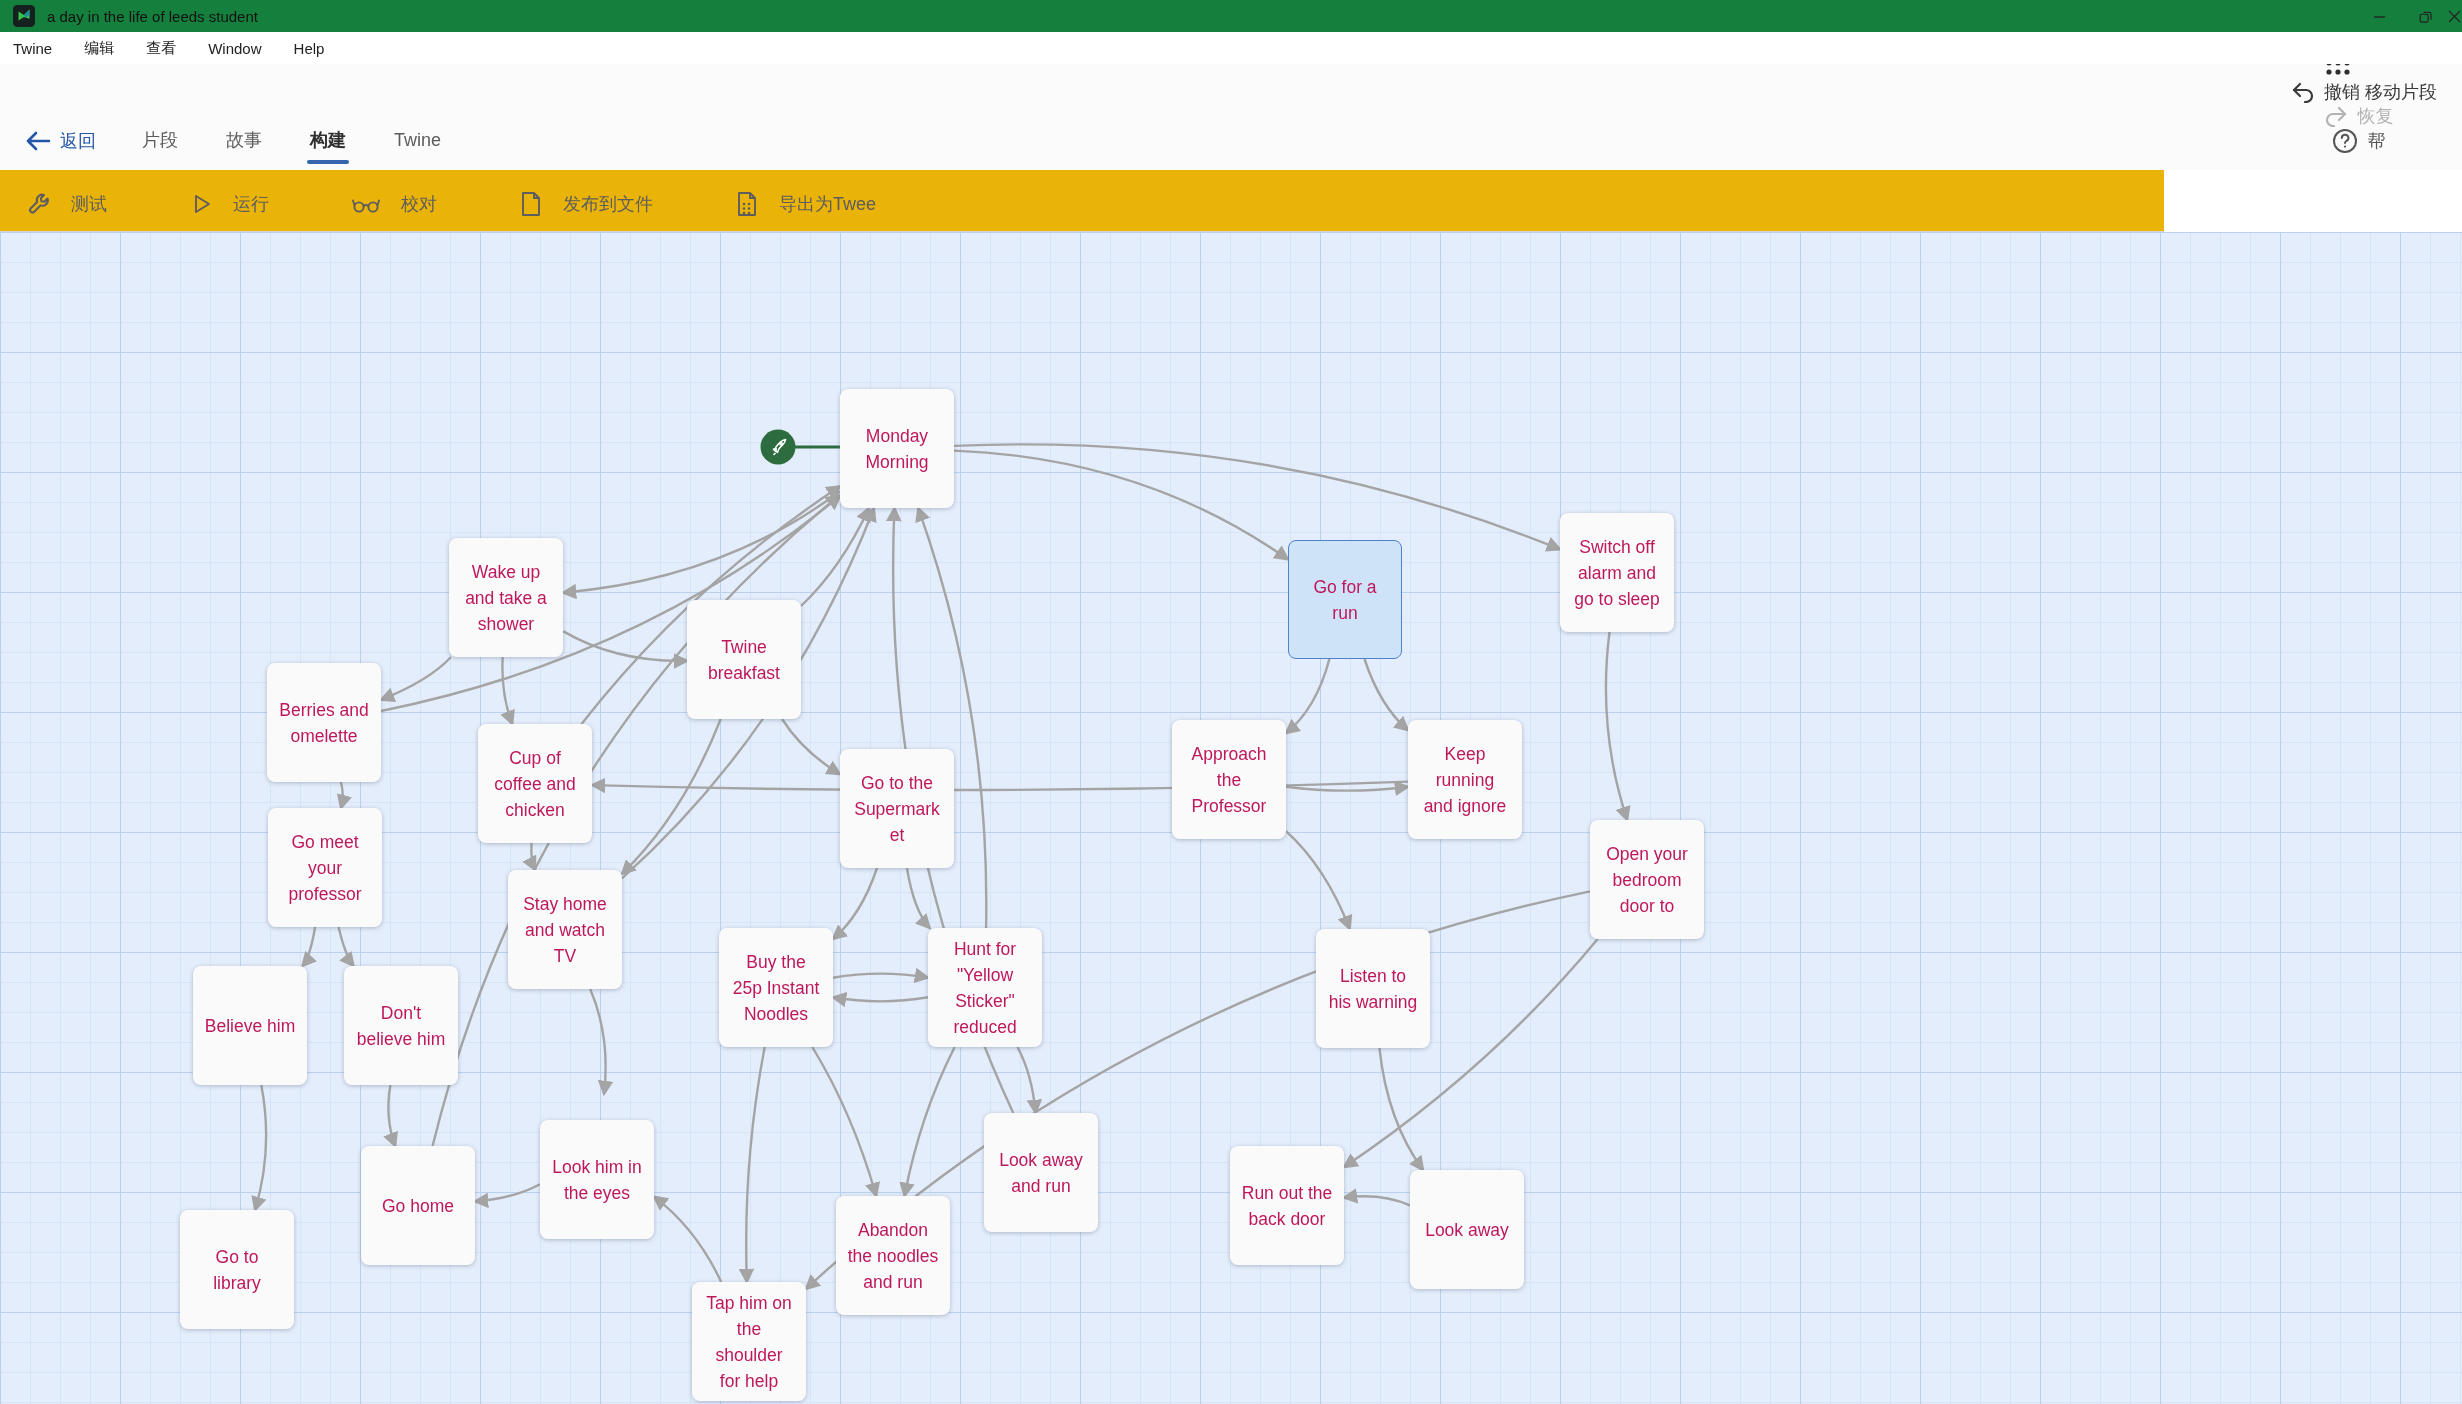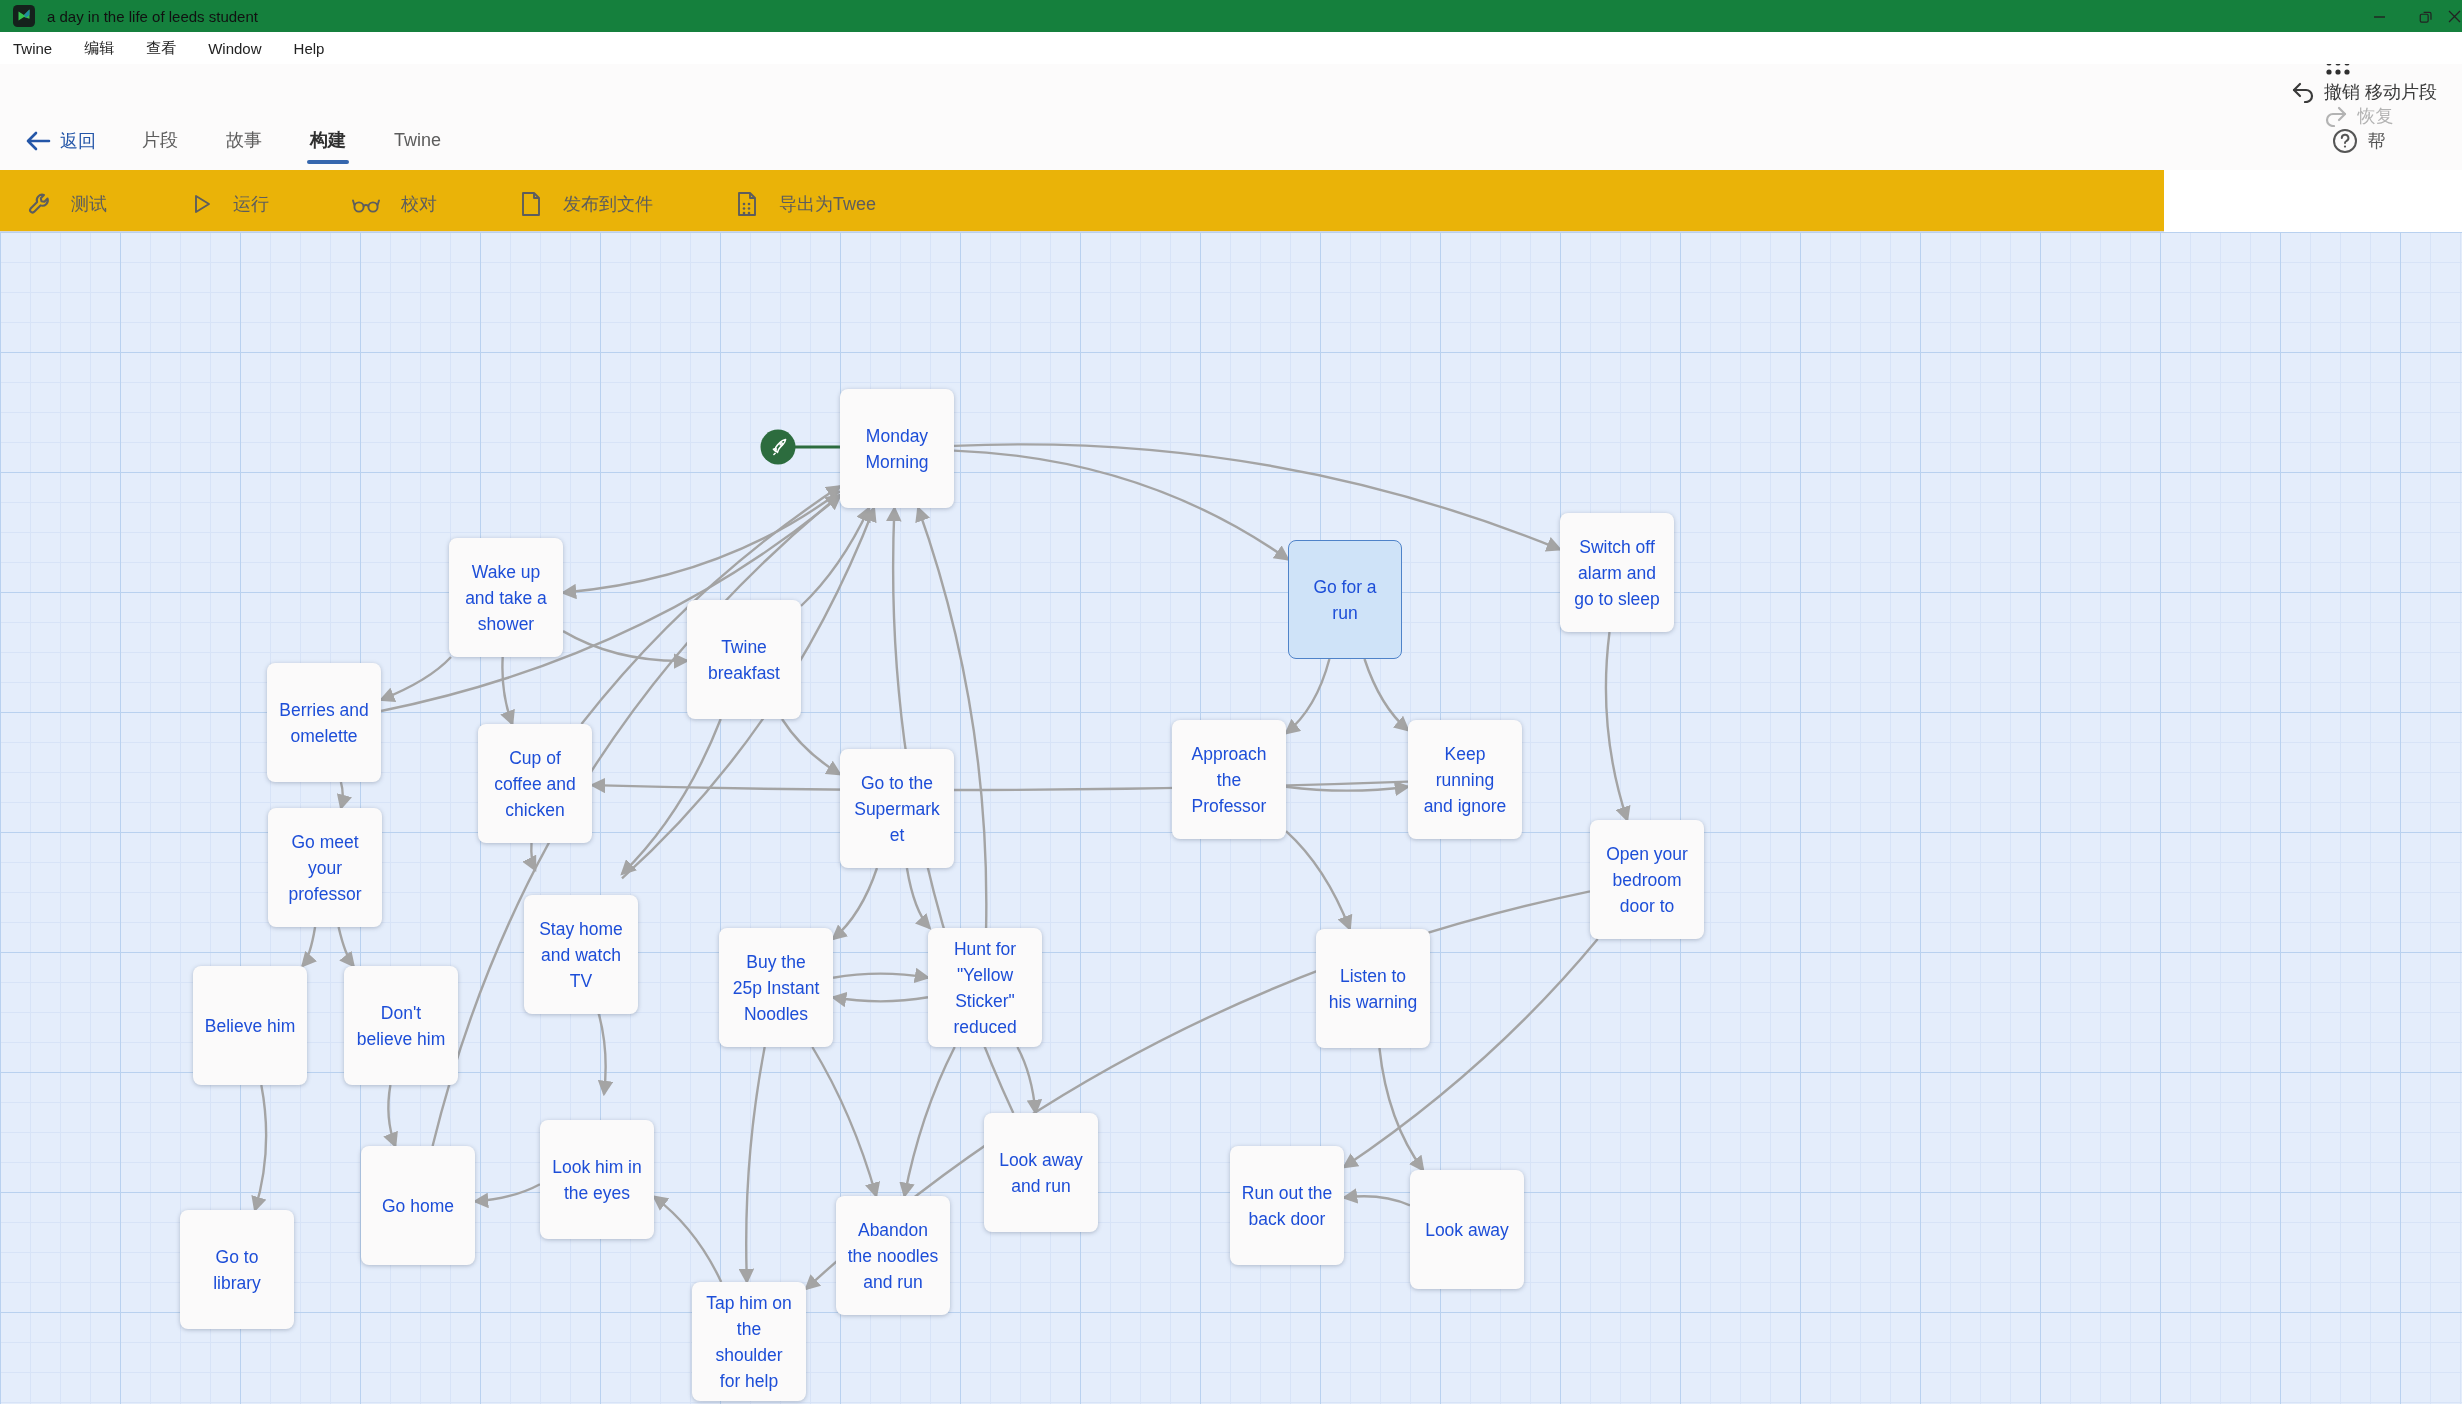--- a/index.html
+++ b/index.html
@@ -68,21 +68,21 @@
   #edges{position:absolute;left:0;top:0;pointer-events:none;}
   .passage{
     position:absolute;width:114px;height:119px;box-sizing:border-box;
     background:#fbfafa;border-radius:8px;
     box-shadow:0 1px 4px rgba(90,105,130,.4);
     display:flex;flex-direction:column;overflow:hidden;
     padding:6px 11px;cursor:default;
   }
   .passage .pt{
     margin:auto 0;width:100%;text-align:center;
-    font-size:17.5px;line-height:26px;color:#1d4ed8;overflow-wrap:break-word;
+    font-size:17.5px;line-height:26px;color:#be185d;overflow-wrap:break-word;
   }
   .passage.selected{background:#cfe3f8;border:1.5px solid #4f83c9;box-shadow:none;}
 </style>
 </head>
 <body>
 
 <div id="title-bar">
   <svg id="app-icon" viewBox="0 0 24 24">
     <rect width="24" height="24" rx="5" fill="#15211c"></rect>
     <path d="M6 17V7l6 4 6-6v10l-6-2z" fill="#35c24d"></path>
@@ -329,21 +329,21 @@
       </div>
       <div class="passage" style="left: 840px; top: 517px;">
         <div class="pt">Go to the Supermarket</div>
       </div>
       <div class="passage" style="left: 268px; top: 576px;">
         <div class="pt">Go meet your professor</div>
       </div>
       <div class="passage" style="left: 1590px; top: 588px;">
         <div class="pt">Open your bedroom door to</div>
       </div>
-      <div class="passage" style="left: 524px; top: 638px; margin-top: 25px;">
+      <div class="passage" style="left: 508px; top: 638px;">
         <div class="pt">Stay home and watch TV</div>
       </div>
       <div class="passage" style="left: 719px; top: 696px;">
         <div class="pt">Buy the 25p Instant Noodles</div>
       </div>
       <div class="passage" style="left: 928px; top: 696px;">
         <div class="pt">Hunt for "Yellow Sticker" reduced</div>
       </div>
       <div class="passage" style="left: 1316px; top: 697px;">
         <div class="pt">Listen to his warning</div>

